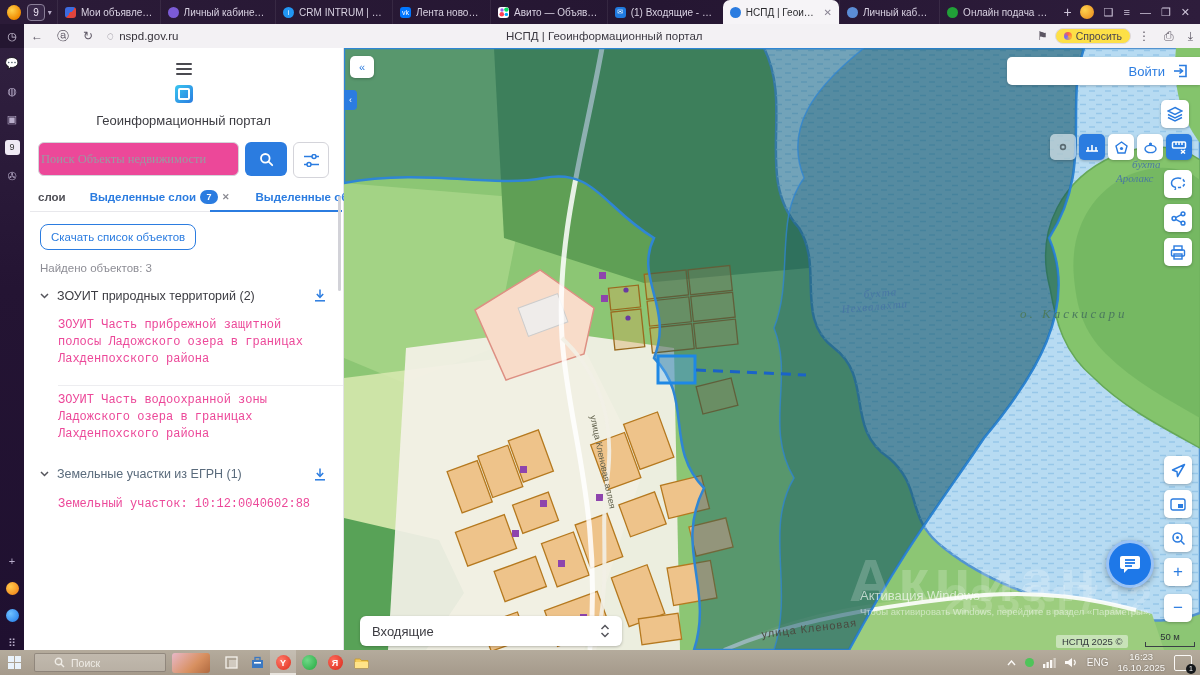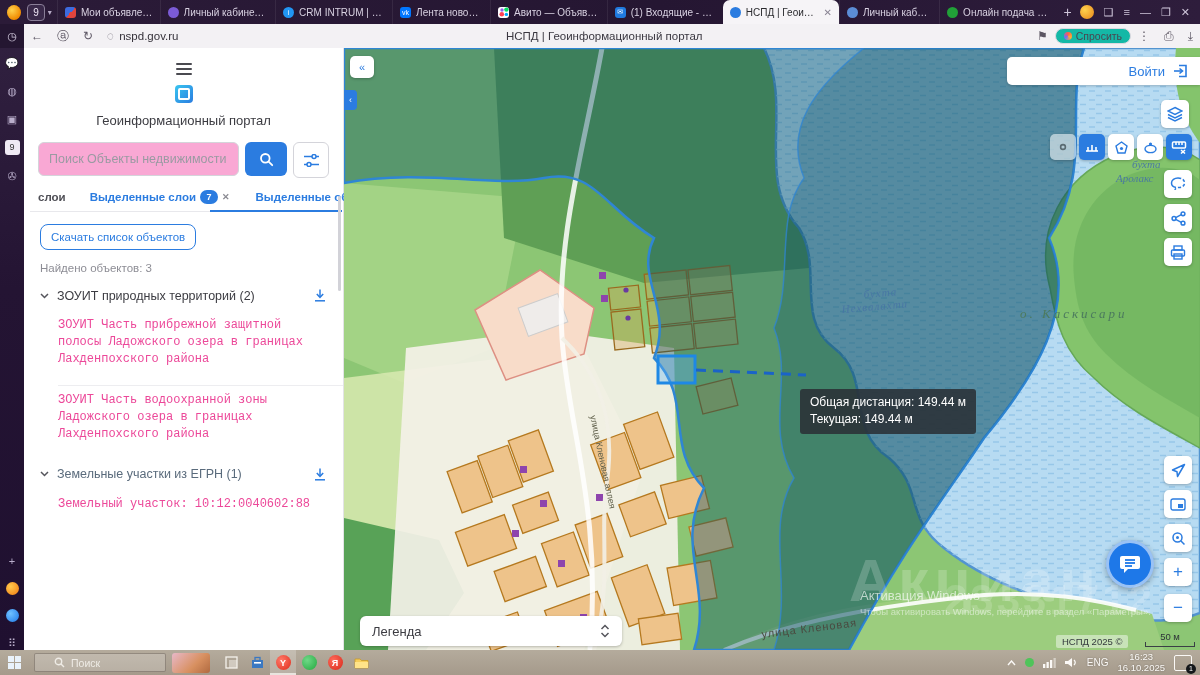--- a/index.html
+++ b/index.html
@@ -18,38 +18,38 @@
   .tclose{color:#8a8494;font-size:10px;flex:0 0 auto;}
   .newtab{color:#cfc6da;font-size:14px;padding:0 8px;}
   .wbtns{margin-left:auto;display:flex;align-items:center;gap:10px;padding-right:10px;color:#cfc6da;font-size:11px;}
   .avatar{width:14px;height:14px;border-radius:50%;background:radial-gradient(circle at 35% 35%,#ffd24d,#e8851a);}
   
   #addrbar{left:0;top:24px;width:1200px;height:24px;background:#f3f1f4;display:flex;align-items:center;border-bottom:1px solid #e0dde3;}
   #histblock{width:24px;height:24px;background:#241631;display:flex;align-items:center;justify-content:center;color:#cfc6da;font-size:11px;flex:0 0 auto;}
   .aicon{color:#5c5663;font-size:12px;margin:0 7px;flex:0 0 auto;}
   .urltext{color:#35323a;font-size:11.5px;margin-left:2px;flex:0 0 auto;}
   .pagetitle{flex:1 1 auto;text-align:center;color:#3a3740;font-size:11.5px;white-space:nowrap;overflow:hidden;}
-  .askbtn{display:flex;align-items:center;gap:4px;border:1px solid #ddd8e0;border-radius:10px;background:#14b8a6;padding:1px 8px;font-size:10.5px;color:#4a4650;flex:0 0 auto;}
+  .askbtn{display:flex;align-items:center;gap:4px;border:1px solid #ddd8e0;border-radius:10px;background:#fde047;padding:1px 8px;font-size:10.5px;color:#4a4650;flex:0 0 auto;}
   .askdot{width:8px;height:8px;border-radius:50%;background:conic-gradient(#ff5c4d,#ffb02e,#6c6cff,#ff5c4d);}
   
   #ysidebar{left:0;top:48px;width:24px;height:602px;background:linear-gradient(180deg,#30203f,#241433 40%,#1f1030);display:flex;flex-direction:column;align-items:center;padding-top:8px;box-sizing:border-box;gap:14px;}
   .sbico{width:14px;height:14px;color:#b9aecb;font-size:11px;line-height:14px;text-align:center;}
   .sbbox{width:15px;height:15px;background:#efeaf4;border-radius:3px;color:#333;font-size:9px;line-height:15px;text-align:center;}
   .sbspacer{flex:1 1 auto;}
   .sbdot{width:13px;height:13px;border-radius:50%;}
   
   #panel{left:24px;top:48px;width:320px;height:602px;background:#ffffff;border-right:1px solid #e3e3e6;box-sizing:border-box;}
   .phead{display:flex;align-items:center;gap:10px;padding:15px 16px 10px 16px;flex-direction:column;}
   .hamb{width:16px;display:flex;flex-direction:column;gap:3px;}
   .hamb div{height:2px;background:#4a4a50;border-radius:1px;}
   .applogo{width:18px;height:18px;border-radius:4px;background:linear-gradient(135deg,#39c6f0,#2b7ce0);display:flex;align-items:center;justify-content:center;}
   .applogo div{width:8px;height:8px;border:2px solid #fff;border-radius:2px;}
   .apptitle{font-size:13px;color:#3c3c42;}
   .srow{display:flex;gap:6px;margin:4px 14px 0 14px;}
-  .sinput{flex:1;height:32px;border:1px solid #d4d4da;border-radius:6px;font-size:12.5px;padding:0 10px;color:#333;font-family:Liberation Sans, sans-serif;background:#f9a8d4;}
+  .sinput{flex:1;height:32px;border:1px solid #d4d4da;border-radius:6px;font-size:12.5px;padding:0 2px;color:#333;font-family:Liberation Serif, serif;background:#ec4899;}
   .sinput::placeholder{color:#9a9aa2;}
   .sbtn{width:42px;height:34px;background:#2b7ce0;border-radius:6px;display:flex;align-items:center;justify-content:center;}
   .fbtn{width:34px;height:34px;background:#fff;border:1px solid #d4d4da;border-radius:6px;display:flex;align-items:center;justify-content:center;}
   .ptabs{display:flex;align-items:center;gap:6px;margin:12px 6px 0 6px;border-bottom:1px solid #e8e8ec;padding-bottom:7px;position:relative;}
   .ptab{display:flex;align-items:center;gap:4px;font-size:11.5px;color:#4f4f56;padding:0 2px;white-space:nowrap;font-weight:bold;}
   .ptab.bluetab{color:#2b7ce0;}
   .badge{min-width:14px;height:14px;border-radius:7px;background:#2b7ce0;color:#fff;font-size:9px;display:flex;align-items:center;justify-content:center;padding:0 2px;}
   .xsm{color:#8a8a92;font-size:9px;}
   .underline{position:absolute;left:180px;bottom:-1px;width:132px;height:2px;background:#2b7ce0;}
   .dlbtn{margin:12px 16px 0 16px;display:inline-block;border:1px solid #2b7ce0;color:#2b7ce0;font-size:11.5px;padding:6px 10px;border-radius:8px;background:#fff;}
@@ -486,32 +486,28 @@
       <svg width="22" height="20" viewBox="0 0 22 20">
           <path d="M3 2 h16 a2 2 0 0 1 2 2 v9 a2 2 0 0 1 -2 2 h-10 l-4 4 v-4 h-2 a2 2 0 0 1 -2 -2 v-9 a2 2 0 0 1 2 -2 Z" fill="#fff"></path>
           <g stroke="#1e78e8" stroke-width="1.8">
             <line x1="6" y1="6" x2="16" y2="6"></line>
             <line x1="6" y1="9" x2="16" y2="9"></line>
             <line x1="6" y1="12" x2="13" y2="12"></line>
           </g>
         </svg>
     </div>
 
-    <div class="tooltip">
-      <div>Общая дистанция: 149.44 м</div>
-      <div>Текущая: 149.44 м</div>
-    </div>
 
     <div class="wmbig">Акциан</div>
     <div class="wmid">23331712</div>
     <div class="wact1">Активация Windows</div>
     <div class="wact2">Чтобы активировать Windows, перейдите в раздел «Параметры».</div>
 
     <div class="legend">
-      <span class="legendlabel">Легенда</span>
+      <span class="legendlabel">Входящие</span>
       <svg width="10" height="14" viewBox="0 0 10 14">
           <g fill="none" stroke="#55555c" stroke-width="1.5">
             <polyline points="1.5,5 5,1.5 8.5,5"></polyline>
             <polyline points="1.5,9 5,12.5 8.5,9"></polyline>
           </g>
         </svg>
     </div>
 
     <div class="attrib">НСПД 2025 ©</div>
     <div class="scalebar">

